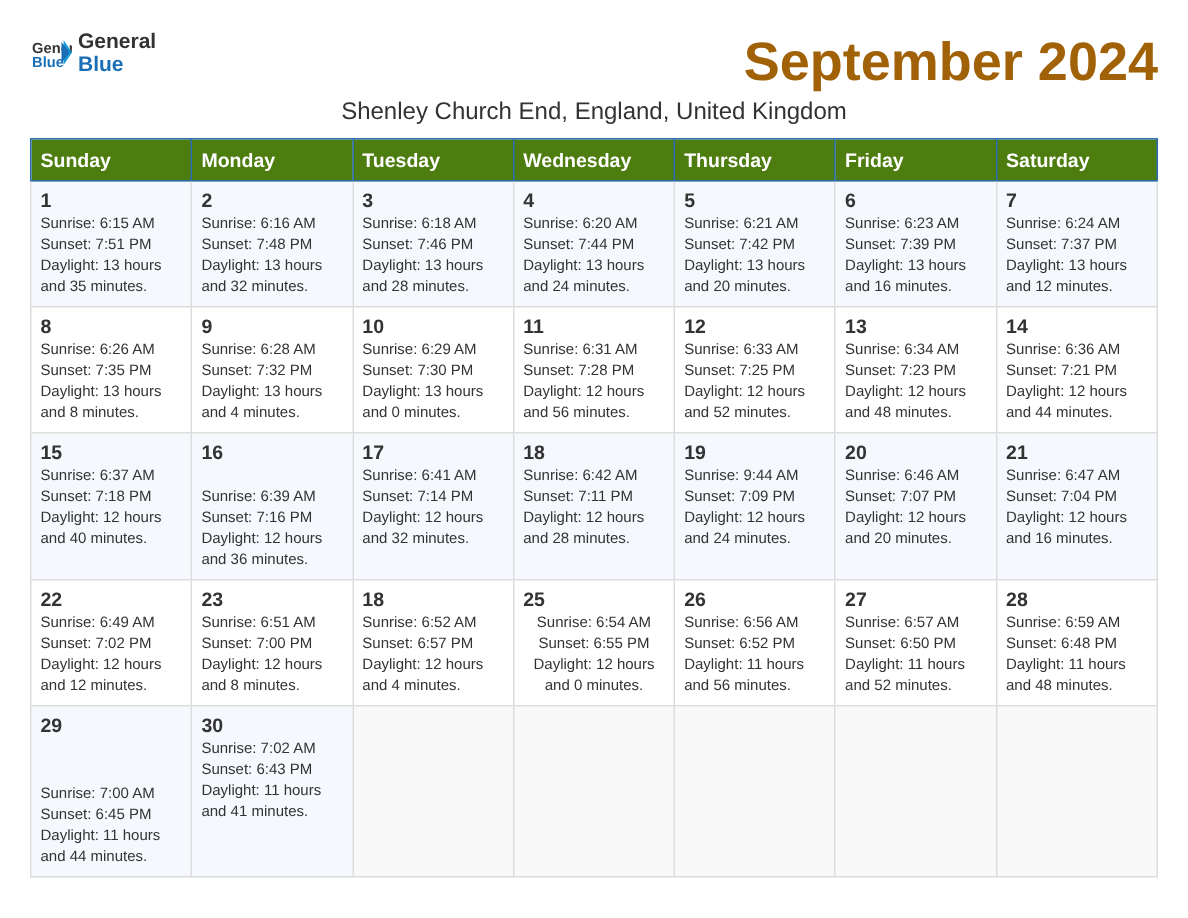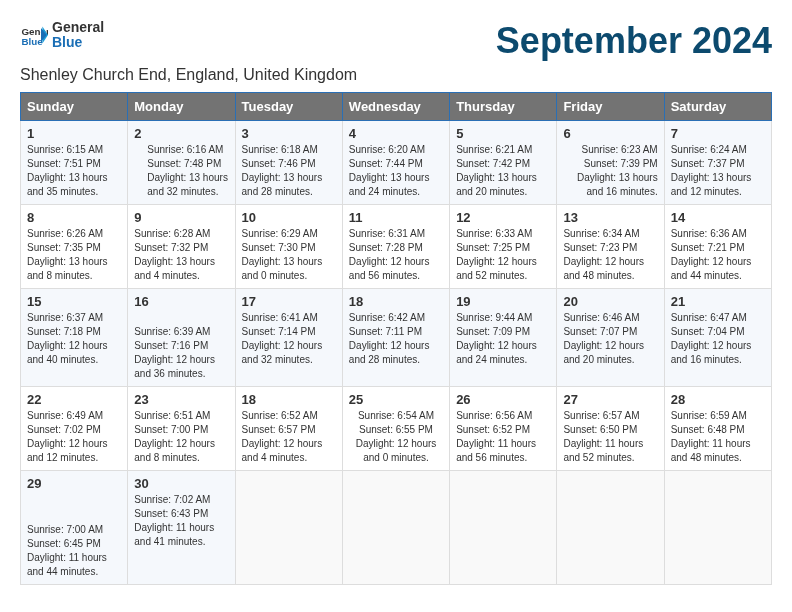--- a/index.html
+++ b/index.html
@@ -24,34 +24,35 @@
     .logo-icon {
       width: 28px;
       height: 28px;
     }
     .title-area {
       text-align: right;
     }
     .month-title {
       font-size: 36px;
       font-weight: bold;
-      color: #0c4a6e;
+      color: #a16207;
     }
     .subtitle {
       font-size: 16px;
       color: #333;
+      text-align: center;
       margin-bottom: 8px;
     }
     table {
       width: 100%;
       border-collapse: collapse;
       font-size: 11px;
     }
     thead tr th {
-      background-color: #737373;
+      background-color: #4d7c0f;
       color: #fff;
       padding: 6px 6px;
       text-align: left;
       font-size: 13px;
       font-weight: bold;
       border: 1px solid #2a6fb5;
     }
     tbody tr td {
       border: 1px solid #ddd;
       padding: 5px 6px;
@@ -120,21 +121,21 @@
   <tr>
         <td>
           <span class="day-number">1</span>
           <div class="day-info" style="white-space: pre-line;">Sunrise: 6:15 AM
 Sunset: 7:51 PM
 Daylight: 13 hours
 and 35 minutes.</div>
         </td>
         <td>
           <span class="day-number">2</span>
-          <div class="day-info" style="white-space: pre-line; margin-left: 13px;">Sunrise: 6:16 AM
+          <div class="day-info" style="white-space: pre-line;">Sunrise: 6:16 AM
 Sunset: 7:48 PM
 Daylight: 13 hours
 and 32 minutes.</div>
         </td>
         <td>
           <span class="day-number">3</span>
           <div class="day-info" style="white-space: pre-line;">Sunrise: 6:18 AM
 Sunset: 7:46 PM
 Daylight: 13 hours
 and 28 minutes.</div>
@@ -148,21 +149,21 @@
         </td>
         <td>
           <span class="day-number">5</span>
           <div class="day-info" style="white-space: pre-line;">Sunrise: 6:21 AM
 Sunset: 7:42 PM
 Daylight: 13 hours
 and 20 minutes.</div>
         </td>
         <td>
           <span class="day-number">6</span>
-          <div class="day-info" style="white-space: pre-line; text-align: right;">Sunrise: 6:23 AM
+          <div class="day-info" style="white-space: pre-line;">Sunrise: 6:23 AM
 Sunset: 7:39 PM
 Daylight: 13 hours
 and 16 minutes.</div>
         </td>
         <td>
           <span class="day-number">7</span>
           <div class="day-info" style="white-space: pre-line;">Sunrise: 6:24 AM
 Sunset: 7:37 PM
 Daylight: 13 hours
 and 12 minutes.</div>

